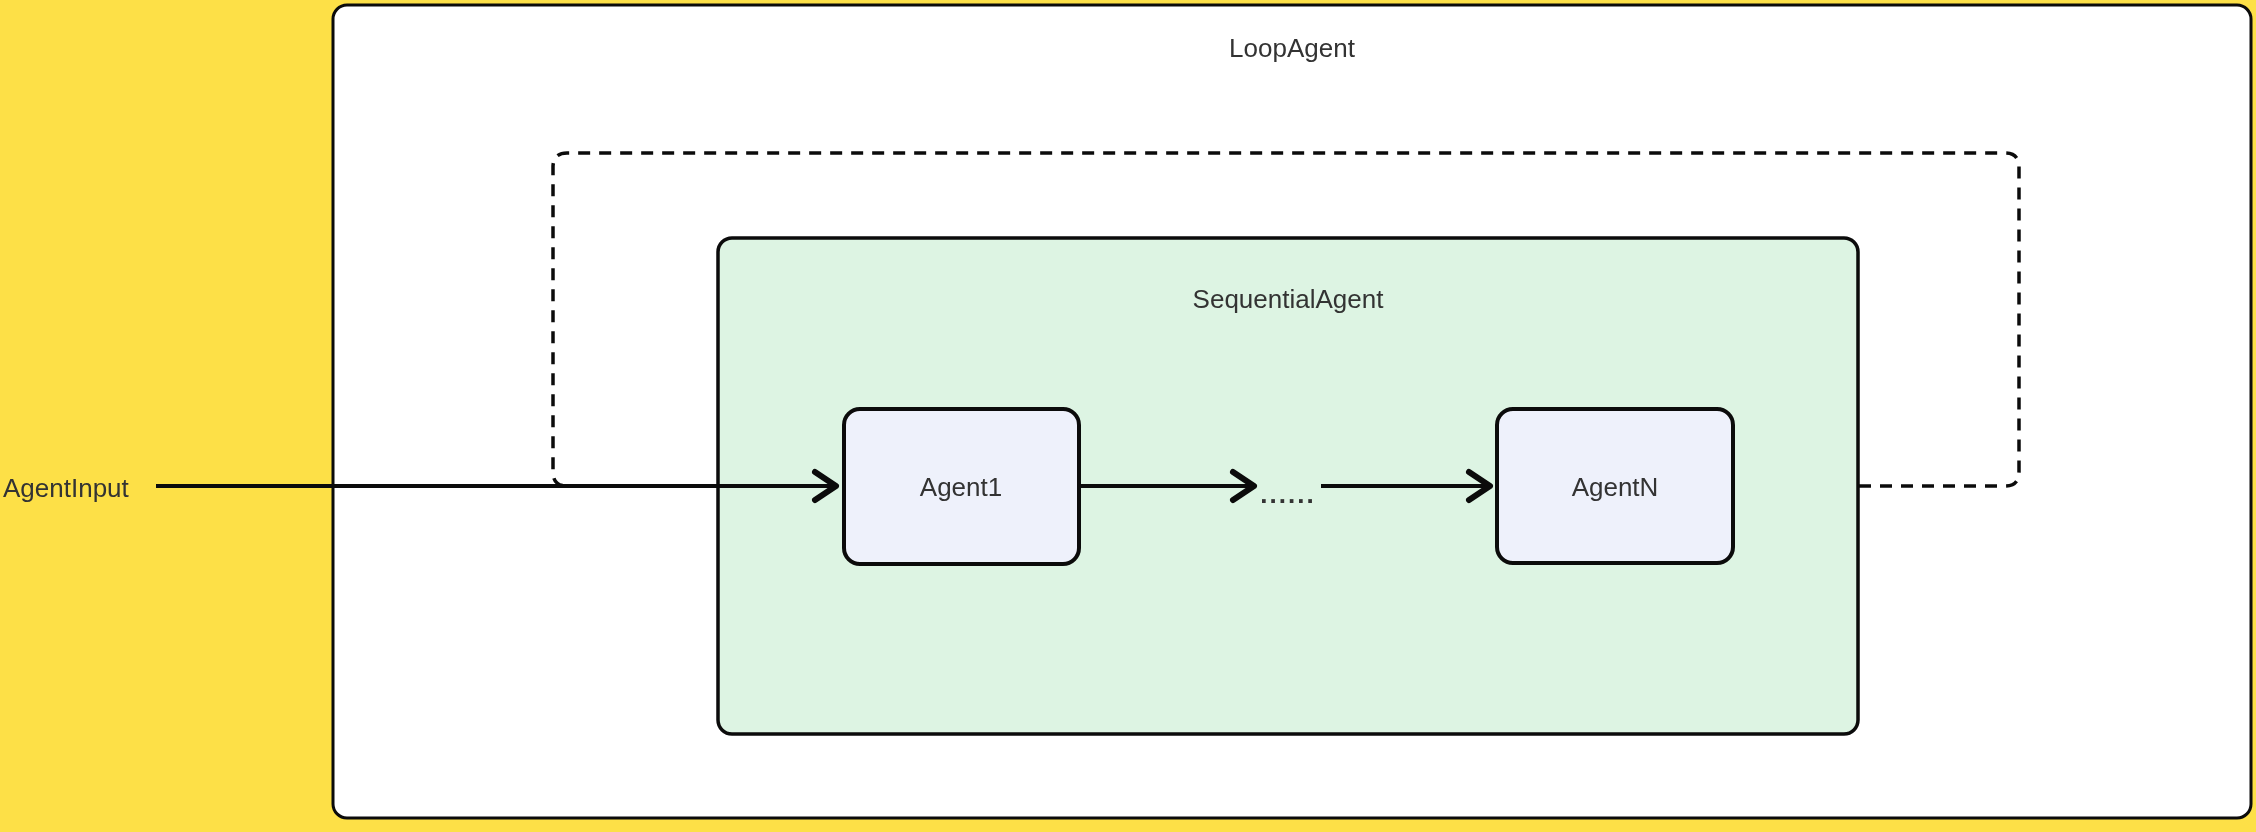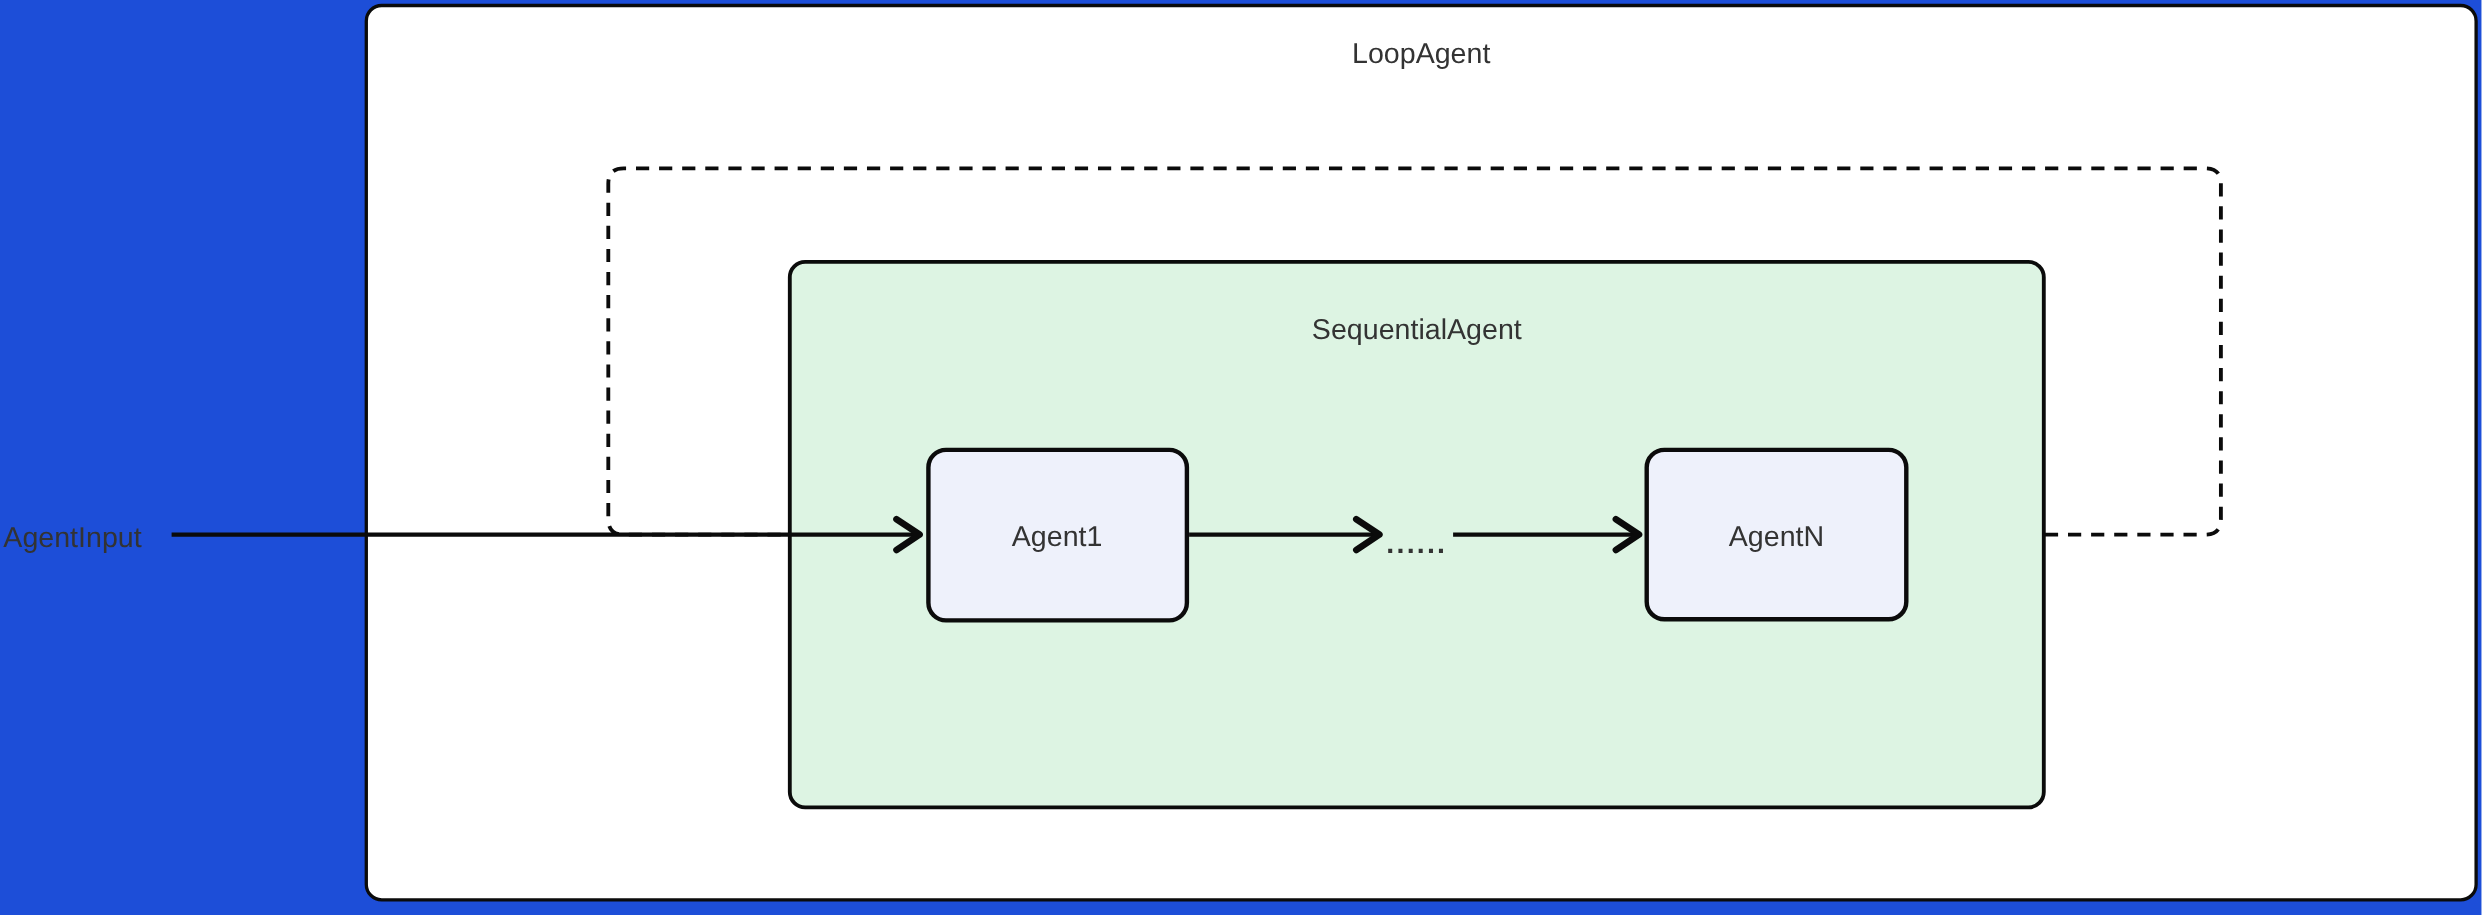--- a/index.html
+++ b/index.html
@@ -3,21 +3,21 @@
 <meta charset="utf-8">
 <style>
   html, body {
     margin: 0;
     padding: 0;
     background: #ffffff;
   }
   .canvas-wrap {
     width: 2256px;
     height: 832px;
-    background: #1d4ed8;
+    background: #fde047;
     overflow: hidden;
   }
   svg {
     display: block;
   }
   text {
     font-family: "Liberation Sans", "DejaVu Sans", sans-serif;
     font-size: 26px;
     fill: #333333;
   }

